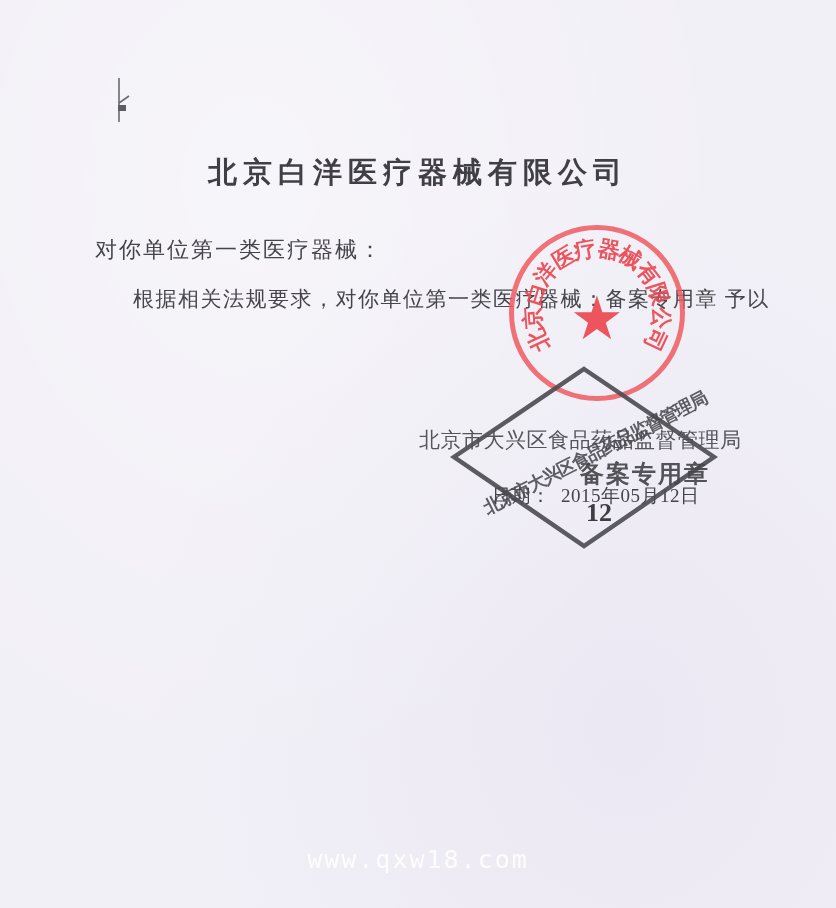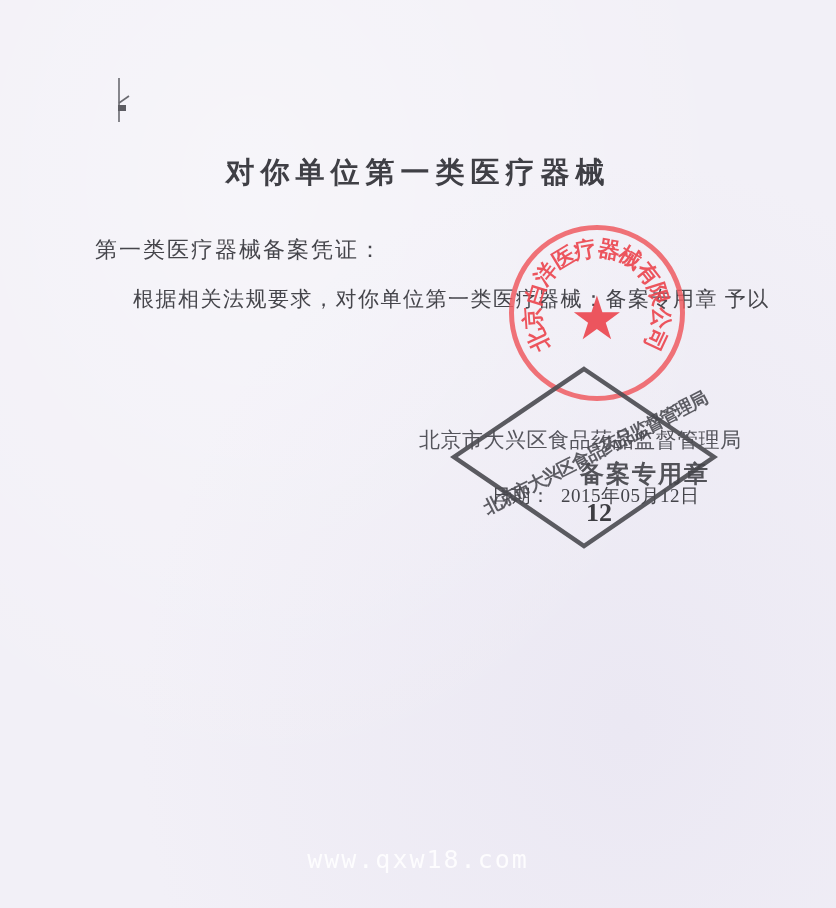--- a/index.html
+++ b/index.html
@@ -128,23 +128,23 @@
 <body>
 
 <div class="page">
 
   <svg class="cursor-mark" width="36" height="56" viewBox="0 0 36 56">
     <line x1="11" y1="6" x2="11" y2="50" stroke="#6a6a70" stroke-width="1.6"></line>
     <polyline points="11,31 21,24" fill="none" stroke="#6a6a70" stroke-width="1.6"></polyline>
     <rect x="10" y="33" width="8" height="6" fill="#5d5d63"></rect>
   </svg>
 
-  <div class="doc-title">对你单位第一类医疗器械</div>
+  <div class="doc-title">北京白洋医疗器械有限公司</div>
 
-  <div class="recipient">第一类医疗器械备案凭证：</div>
+  <div class="recipient">对你单位第一类医疗器械：</div>
 
   <div class="body-line1">根据相关法规要求，对你单位第一类医疗器械：备案专用章 予以</div>
 
 
   <div class="authority-line">北京市大兴区食品药品监督管理局</div>
 
   <div class="date-line">日期：  2015年05月12日</div>
 
   <div class="page-number">12</div>
 

